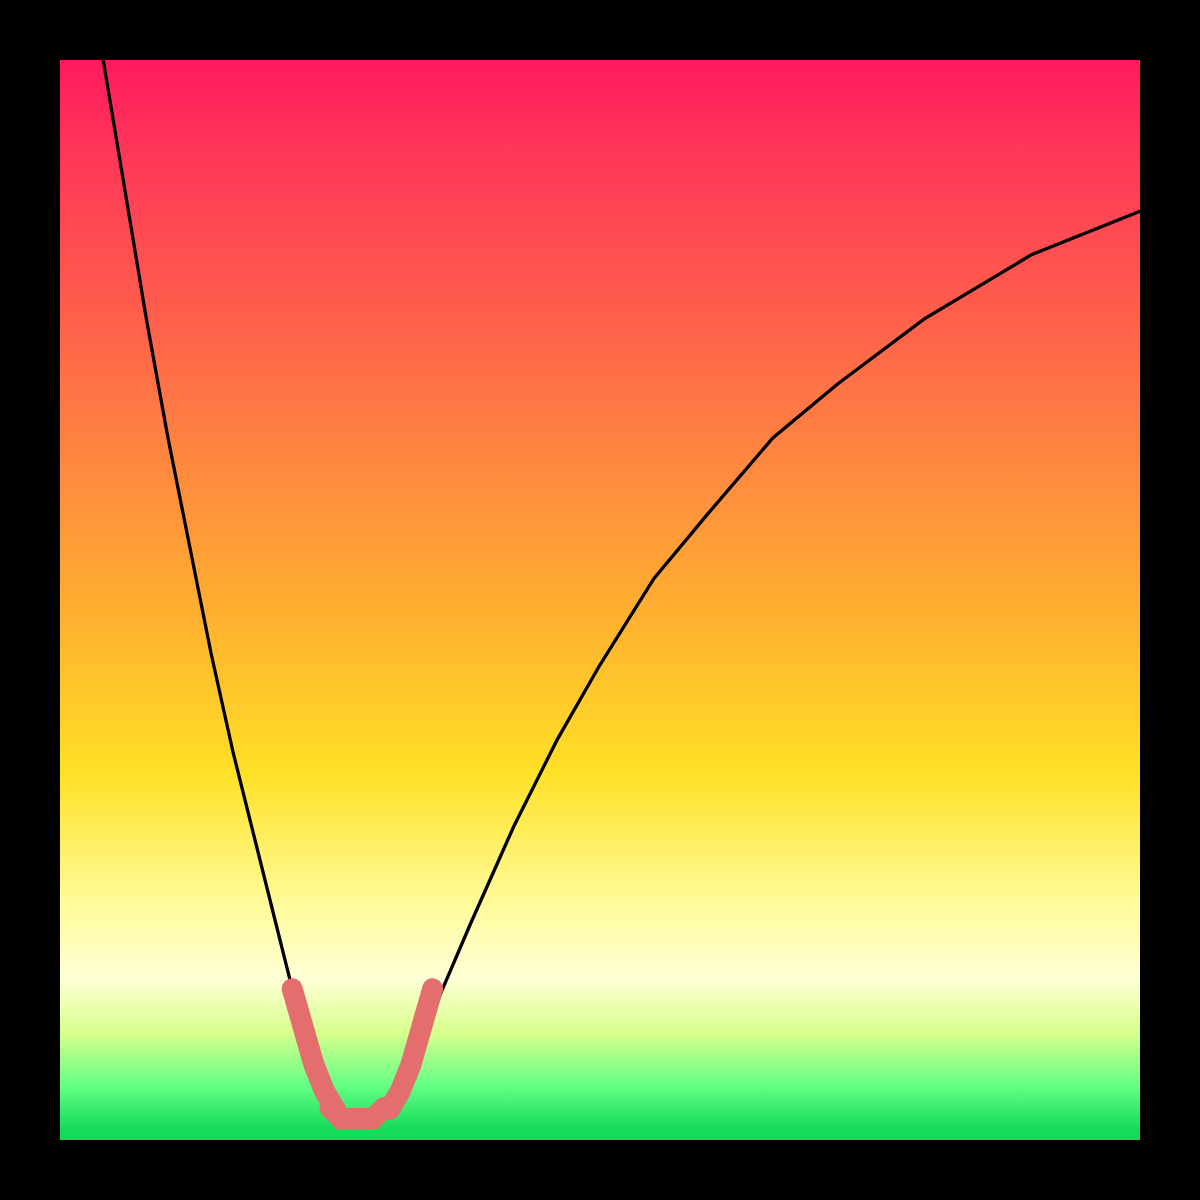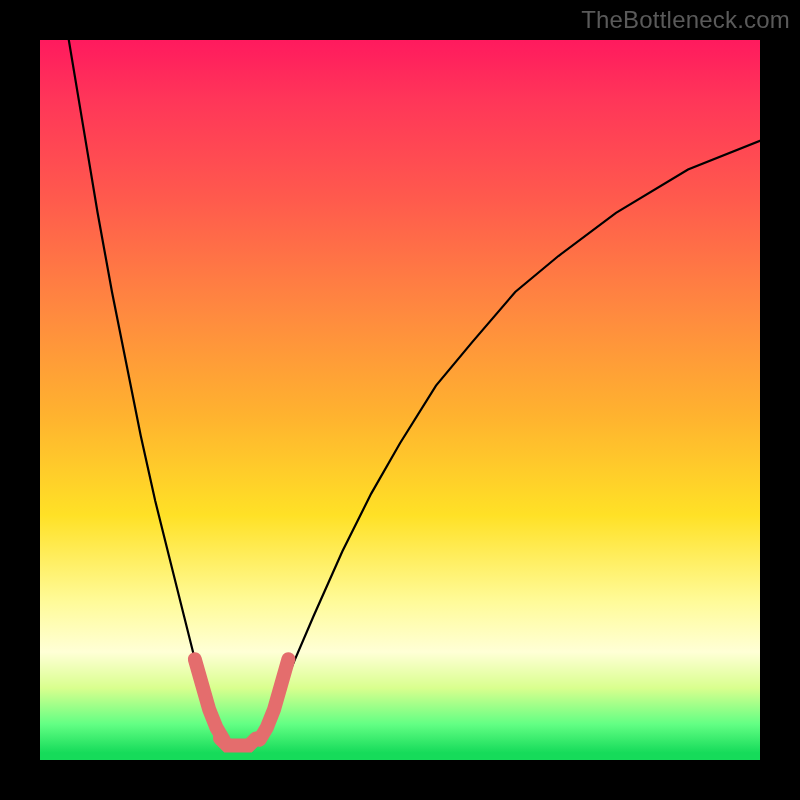--- a/index.html
+++ b/index.html
@@ -56,21 +56,20 @@
     left: 0;
     top: 0;
     width: 720px;
     height: 720px;
   }
 </style>
 </head>
 <body>
 
 <div class="frame">
-  <div class="watermark">TheBottleneck.com</div>
 
   <div class="plot">
     <svg class="curves" viewBox="0 0 720 720">
 
       <path d="M28.8 0.0 L43.2 86.4 L57.6 172.8 L72.0 252.0 L86.4 324.0 L100.8 396.0 L115.2 460.8 L129.6 518.4 L144.0 576.0 L151.2 604.8 L158.4 633.6 L165.6 662.4 L172.8 684.0 L180.0 698.4 L187.2 705.6" fill="none" stroke="#000" stroke-width="2.2" stroke-linecap="round"></path>
       <path d="M216.0 705.6 L223.2 698.4 L230.4 684.0 L237.6 662.4 L252.0 626.4 L273.6 576.0 L302.4 511.2 L331.2 453.6 L360.0 403.2 L396.0 345.6 L432.0 302.4 L475.2 252.0 L518.4 216.0 L576.0 172.8 L648.0 129.6 L720.0 100.8" fill="none" stroke="#000" stroke-width="2.2" stroke-linecap="round"></path>
 
       <path d="M154.8 619.2 L162.0 644.4 L169.2 669.6 L176.4 687.6 L183.6 699.8" fill="none" stroke="#e46d6d" stroke-width="14" stroke-linecap="round"></path>
       <path d="M180.0 698.4 L187.2 705.6 L194.4 705.6 L201.6 705.6 L208.8 705.6 L216.0 698.4" fill="none" stroke="#e46d6d" stroke-width="14" stroke-linecap="round"></path>
       <path d="M219.6 699.8 L226.8 687.6 L234.0 669.6 L241.2 644.4 L248.4 619.2" fill="none" stroke="#e46d6d" stroke-width="14" stroke-linecap="round"></path>

